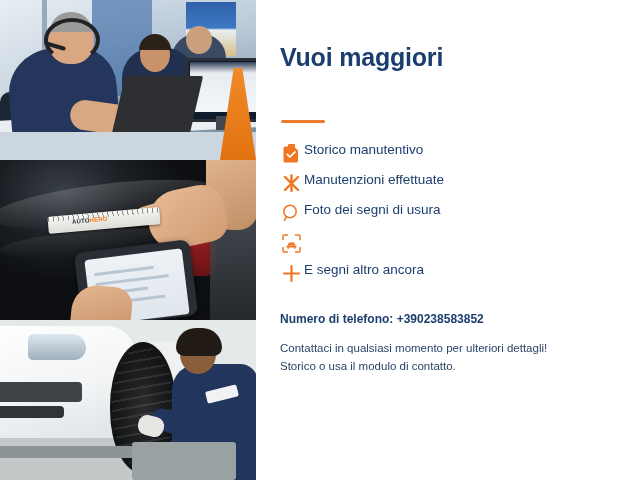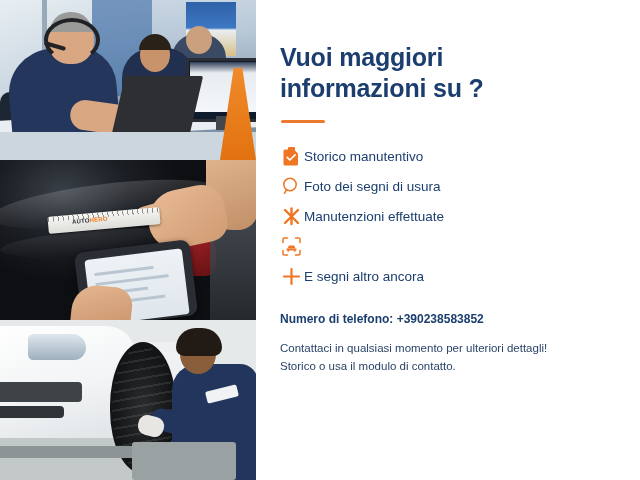--- a/index.html
+++ b/index.html
@@ -138,21 +138,21 @@
 
   
   .content{position:relative;flex:1;height:480px;background:#fff;padding:8px;}
   .headline{
     position:absolute;left:24px;top:42px;width:240px;
     font-size:25px;line-height:1.22;font-weight:bold;color:#1b3e6f;letter-spacing:-.2px;
   }
   .rule{position:absolute;left:25px;top:120px;width:44px;height:3px;background:#ec7a2d;border-radius:2px;}
 
   .list{position:absolute;left:22px;top:142px;width:290px;}
-  .list-item{display:flex;align-items:center;height:28px;margin-bottom:2px;}
+  .list-item{display:flex;align-items:flex-start;height:28px;margin-bottom:2px;}
   .list-icon{width:26px;height:22px;flex:none;display:flex;align-items:center;justify-content:center;}
   .list-label{font-size:13.5px;color:#1b3e6f;font-weight:normal;white-space:nowrap;}
 
   .phone{position:absolute;left:24px;top:312px;font-size:12px;font-weight:bold;color:#1b3e6f;white-space:nowrap;}
   .subtext{position:absolute;left:24px;top:340px;width:330px;font-size:11.5px;line-height:1.55;color:#2a4468;}
 </style>
 </head>
 <body>
 
 <div class="banner">
@@ -229,59 +229,58 @@
       <div class="lift"></div>
       <div class="cab2"></div>
     </div>
 
   </div>
 
   <div class="content">
 
     <div class="headline">
       <div>Vuoi maggiori</div>
-      <div>informazioni su ?</div>
     </div>
 
     <div class="rule"></div>
 
     <div class="list">
 
       <div class="list-item">
         <span class="list-icon">
           <svg width="17" height="19" viewBox="0 0 17 19">
             <path d="M2 2.5h9l4 4v10.5a1.5 1.5 0 0 1-1.5 1.5H2A1.5 1.5 0 0 1 .5 17V4A1.5 1.5 0 0 1 2 2.5z" fill="#ef7622"></path>
             <rect x="5" y="0" width="7" height="4" rx="1" fill="#ef7622"></rect>
             <path d="M4.2 10.4l2.6 2.6 5.3-5.1" stroke="#fff" stroke-width="1.7" fill="none" stroke-linecap="round" stroke-linejoin="round"></path>
           </svg>
         </span>
         <span class="list-label">Storico manutentivo</span>
-      </div>
-
-      <div class="list-item">
-        <span class="list-icon">
-          <svg width="18" height="18" viewBox="0 0 18 18">
-            <circle cx="8" cy="7.5" r="6.2" stroke="#ef7622" stroke-width="1.5" fill="none"></circle>
-            <line x1="4.6" y1="12.6" x2="2.4" y2="16.4" stroke="#ef7622" stroke-width="1.5" stroke-linecap="round"></line>
-          </svg>
-        </span>
-        <span class="list-label">Foto dei segni di usura</span>
       </div>
 
       <div class="list-item">
         <span class="list-icon">
           <svg width="19" height="19" viewBox="0 0 19 19">
             <g stroke="#ef7622" stroke-width="2.4" stroke-linecap="round">
               <line x1="3" y1="3" x2="16" y2="16"></line>
               <line x1="16" y1="3" x2="3" y2="16"></line>
               <line x1="9.5" y1="1.5" x2="9.5" y2="17"></line>
             </g>
           </svg>
         </span>
         <span class="list-label">Manutenzioni effettuate</span>
+      </div>
+
+      <div class="list-item">
+        <span class="list-icon">
+          <svg width="18" height="18" viewBox="0 0 18 18">
+            <circle cx="8" cy="7.5" r="6.2" stroke="#ef7622" stroke-width="1.5" fill="none"></circle>
+            <line x1="4.6" y1="12.6" x2="2.4" y2="16.4" stroke="#ef7622" stroke-width="1.5" stroke-linecap="round"></line>
+          </svg>
+        </span>
+        <span class="list-label">Foto dei segni di usura</span>
       </div>
 
       <div class="list-item">
         <span class="list-icon">
           <svg width="19" height="19" viewBox="0 0 19 19">
             <g stroke="#ef7622" stroke-width="1.5" fill="none" stroke-linecap="round">
               <path d="M1 5.5V2.2c0-.7.5-1.2 1.2-1.2H5.5"></path>
               <path d="M13.5 1h3.3c.7 0 1.2.5 1.2 1.2v3.3"></path>
               <path d="M18 13.5v3.3c0 .7-.5 1.2-1.2 1.2H13.5"></path>
               <path d="M5.5 18H2.2c-.7 0-1.2-.5-1.2-1.2V13.5"></path>

